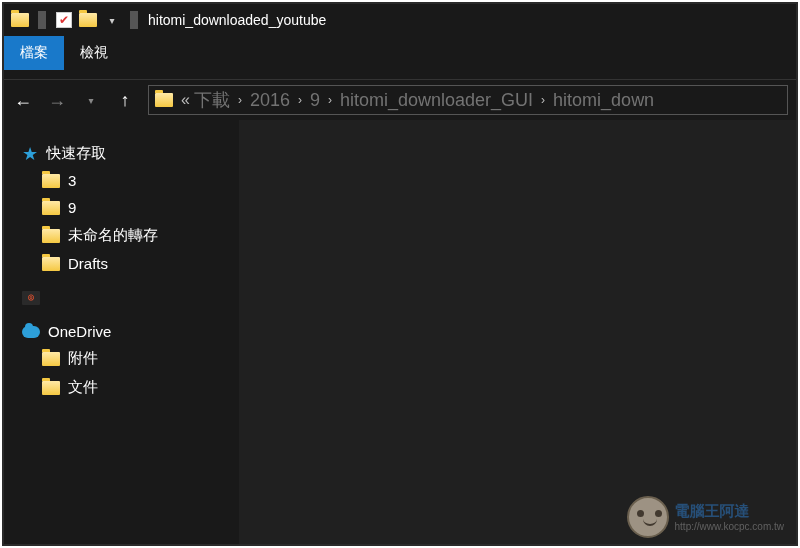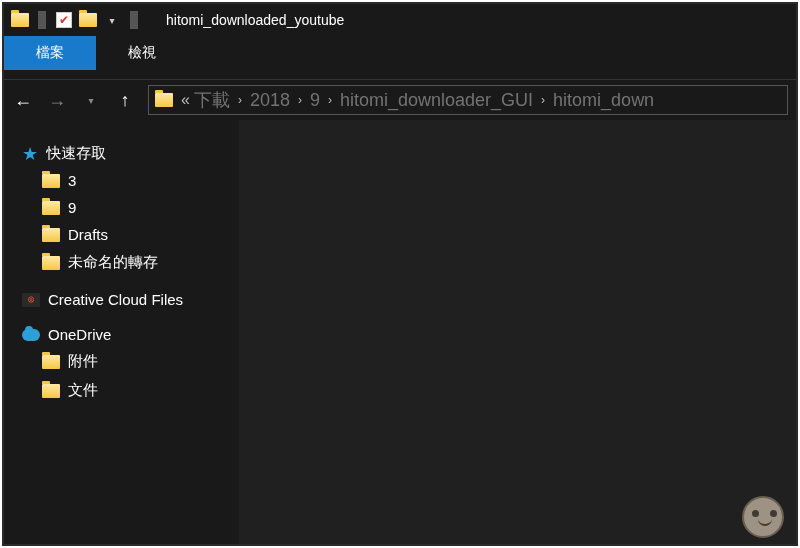--- a/index.html
+++ b/index.html
@@ -3,25 +3,25 @@
 <meta charset="utf-8">
 <style>
 * { margin: 0; padding: 0; box-sizing: border-box; font-family: "Microsoft JhengHei", "Segoe UI", sans-serif; }
 body { background: #fff; width: 800px; height: 548px; overflow: hidden; }
 .frame { border: 2px solid #2a2a2a; width: 796px; height: 544px; margin: 2px; position: relative; background: #191919; display: flex; flex-direction: column; }
 .titlebar { height: 32px; background: #191919; display: flex; align-items: center; padding: 0 4px; }
 .titlebar .tico { width: 18px; height: 18px; margin: 0 3px; display: flex; align-items: center; justify-content: center; }
 .folder-ico { width: 18px; height: 14px; background: linear-gradient(#ffe9a6,#f5c842); border-radius: 1px; position: relative; }
 .folder-ico::before { content:""; position:absolute; top:-3px; left:0; width:8px; height:3px; background:#f5c842; border-radius:1px 1px 0 0;}
 .titlebar .sep { width:1px; height:18px; background:#555; margin:0 6px;}
-.titlebar .title { color:#fff; font-size:14px; margin-left:22px; white-space:nowrap; overflow:hidden;}
+.titlebar .title { color:#fff; font-size:14px; margin-left:4px; white-space:nowrap; overflow:hidden;}
 .check-ico { width:16px;height:16px;border:1px solid #ccc;background:#fff;display:flex;align-items:center;justify-content:center;color:#d33;font-size:12px;line-height:1;}
 .dropdown-ico { width:16px;height:18px;display:flex;align-items:center;justify-content:center;color:#ccc;font-size:10px;}
 .ribbon-tabs { height:34px; background:#191919; display:flex; align-items:stretch; }
-.ribbon-tab { padding:0 32px; color:#fff; font-size:14px; display:flex; align-items:center; cursor:pointer;}
+.ribbon-tab { padding:0 16px; color:#fff; font-size:14px; display:flex; align-items:center; cursor:pointer;}
 .ribbon-tab.active { background:#1979ca; }
 .ribbon-body { height:10px; background:#191919; border-bottom:1px solid #333;}
 .addrbar { height:40px; background:#191919; display:flex; align-items:center; padding:0 8px; gap:12px;}
 .nav-arrow { color:#fff; font-size:18px; width:22px; text-align:center; cursor:pointer;}
 .nav-arrow.dis { color:#888; cursor:default;}
 .breadcrumb { flex:1; height:30px; border:1px solid #555; background:#191919; display:flex; align-items:center; padding:0 6px; overflow:hidden; white-space:nowrap;}
 .breadcrumb .folder-ico { margin-right:6px; flex-shrink:0;}
 .bc-chev { color:#bbb; margin:0 8px; font-size:12px;}
 .bc-seg { color:#737373; font-size:18px; cursor:pointer;}
 .bc-dbl { color:#bbb; margin:0 4px 0 2px;}
@@ -82,21 +82,21 @@
   <div class="addrbar">
     <span class="nav-arrow">←</span>
     <span class="nav-arrow dis">→</span>
     <span class="nav-arrow dis" style="font-size:10px">▾</span>
     <span class="nav-arrow">↑</span>
     <div class="breadcrumb">
       <span class="folder-ico"></span>
       <span class="bc-dbl">«</span>
       <span class="bc-seg">下載</span>
       <span class="bc-chev">›</span>
-      <span class="bc-seg">2018</span>
+      <span class="bc-seg">2016</span>
       <span class="bc-chev">›</span>
       <span class="bc-seg">9</span>
       <span class="bc-chev">›</span>
       <span class="bc-seg">hitomi_downloader_GUI</span>
       <span class="bc-chev">›</span>
       <span class="bc-seg">hitomi_down</span>
     </div>
   </div>
 
   <div class="main">
@@ -109,31 +109,30 @@
         <div class="sb-item">
             <span class="folder-ico"></span>
             <span>3</span>
           </div>
         <div class="sb-item">
             <span class="folder-ico"></span>
             <span>9</span>
           </div>
         <div class="sb-item">
             <span class="folder-ico"></span>
-            <span>Drafts</span>
+            <span>未命名的轉存</span>
           </div>
         <div class="sb-item">
             <span class="folder-ico"></span>
-            <span>未命名的轉存</span>
+            <span>Drafts</span>
           </div>
       </div>
       <div class="sb-group">
         <div class="sb-head">
           <span class="cc-ico">⌾</span>
-          <span>Creative Cloud Files</span>
         </div>
       </div>
       <div class="sb-group">
         <div class="sb-head">
           <span class="od-ico"></span>
           <span>OneDrive</span>
         </div>
         <div class="sb-item">
             <span class="folder-ico"></span>
             <span>附件</span>
@@ -142,16 +141,20 @@
             <span class="folder-ico"></span>
             <span>文件</span>
           </div>
       </div>
     </div>
 
     <div class="content">
 
       <div class="watermark">
         <div class="wm-face"></div>
+        <div class="wm-text">
+          <div class="l1">電腦王阿達</div>
+          <div class="l2">http://www.kocpc.com.tw</div>
+        </div>
       </div>
     </div>
   </div>
 </div>
 
 </body></html>

